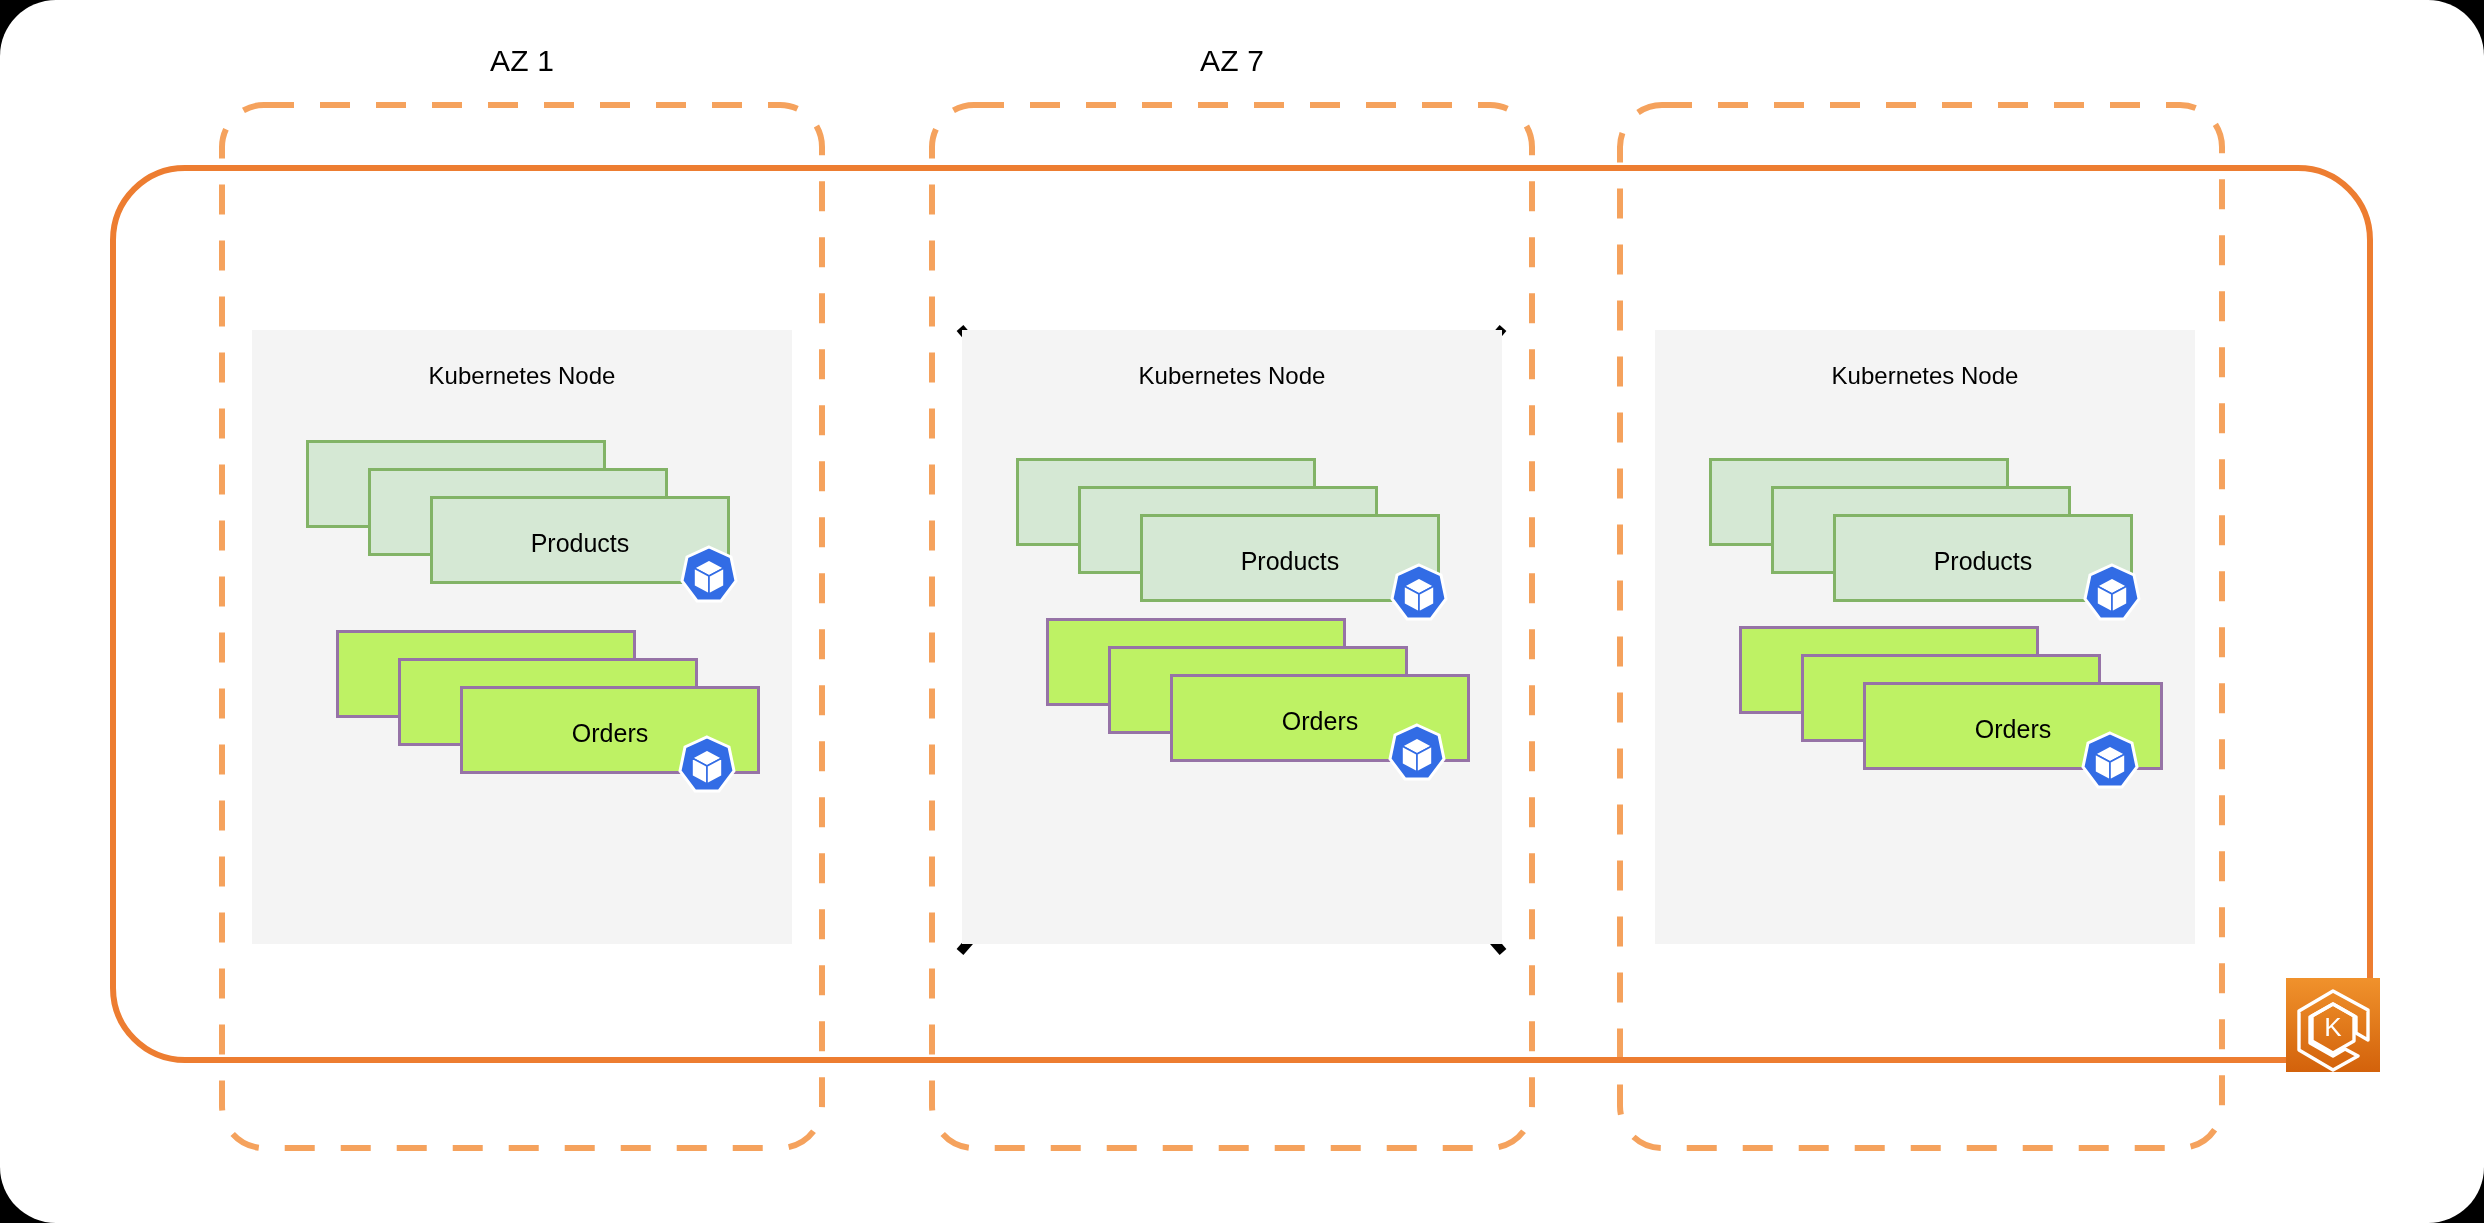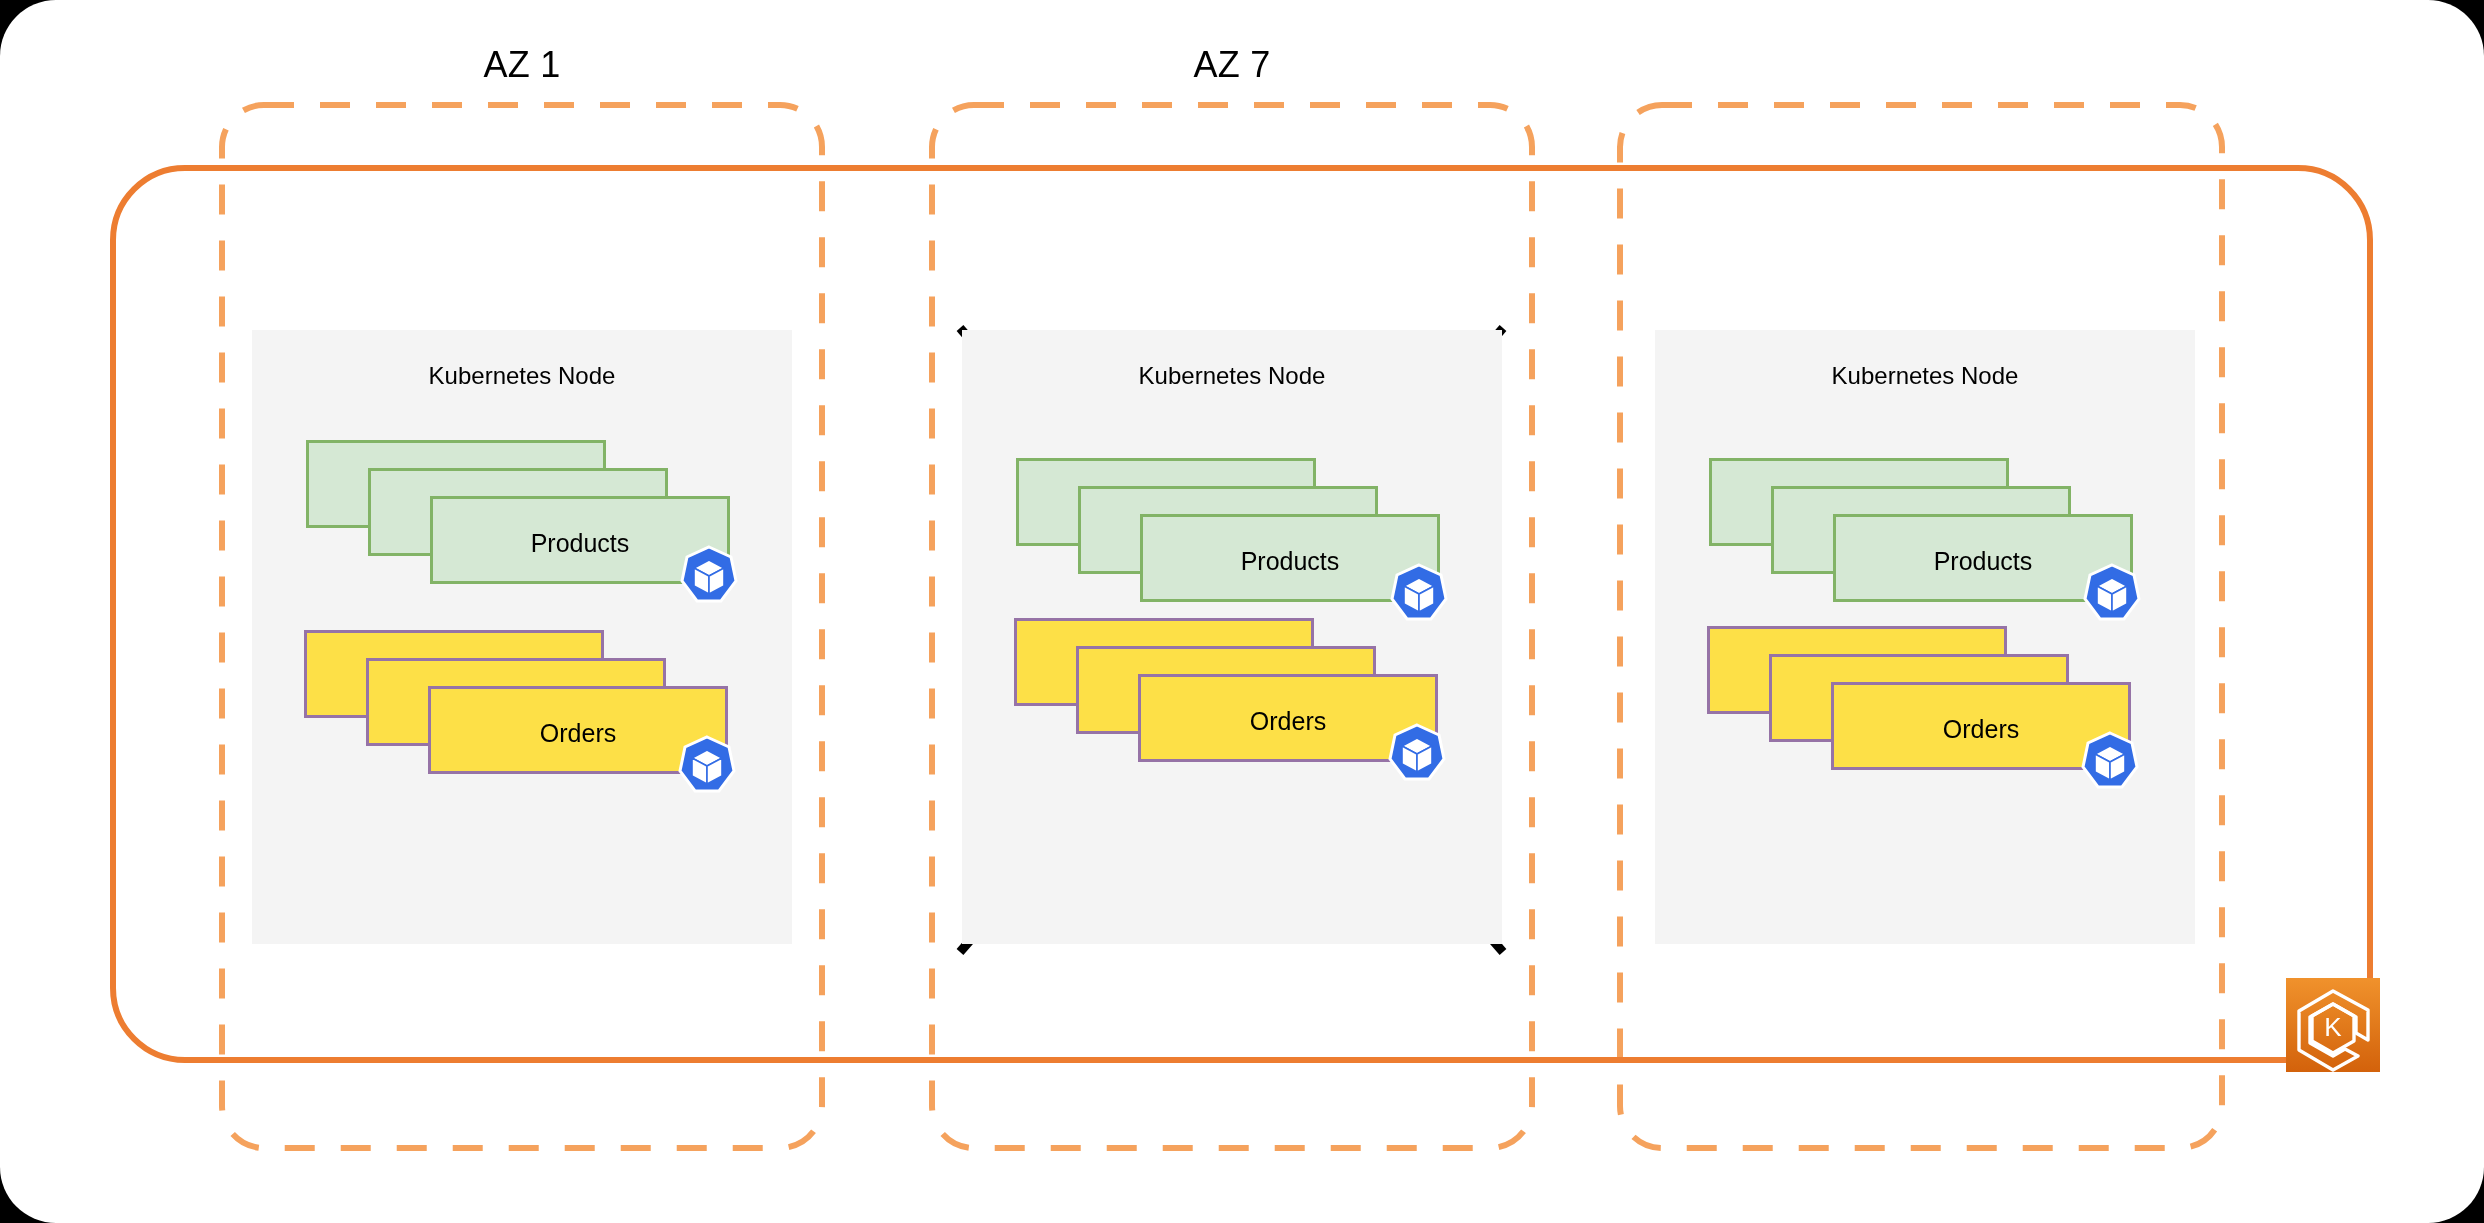--- a/index.html
+++ b/index.html
@@ -25,21 +25,21 @@
     border-radius: 56px;
   }
   #diagram-svg {
     position: absolute;
     left: 0; top: 0;
     width: 2484px;
     height: 1223px;
   }
   .az-label {
     position: absolute;
-    font-size: 36px;
+    font-size: 30px;
     color: #000000;
     text-align: center;
     white-space: nowrap;
     letter-spacing: 0.2px;
   }
   .node-box {
     position: absolute;
     background: #f4f4f4;
   }
   .node-title {
@@ -54,21 +54,21 @@
   .workload-stack {
     position: absolute;
   }
   .card {
     position: absolute;
     box-sizing: border-box;
     border-width: 3px;
     border-style: solid;
   }
   .card-green { background: #d5e8d4; border-color: #82b366; }
-  .card-purple { background: #fde047; border-color: #9673a6; }
+  .card-purple { background: #bef264; border-color: #9673a6; margin-left: 32px; }
   .card-label {
     position: absolute;
     width: 100%;
     text-align: center;
     font-size: 25px;
     color: #000000;
     white-space: nowrap;
   }
   .pod-icon {
     position: absolute;

